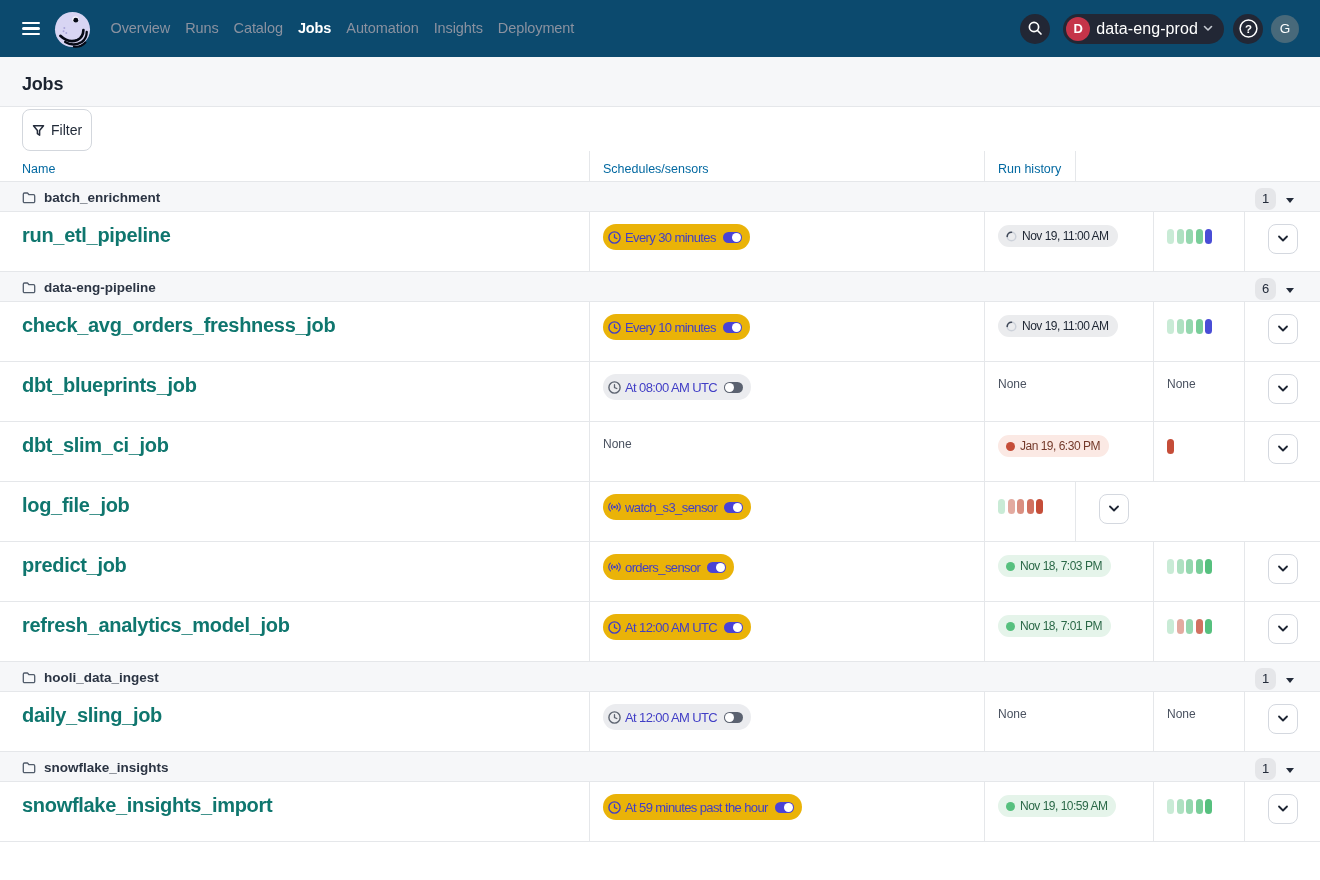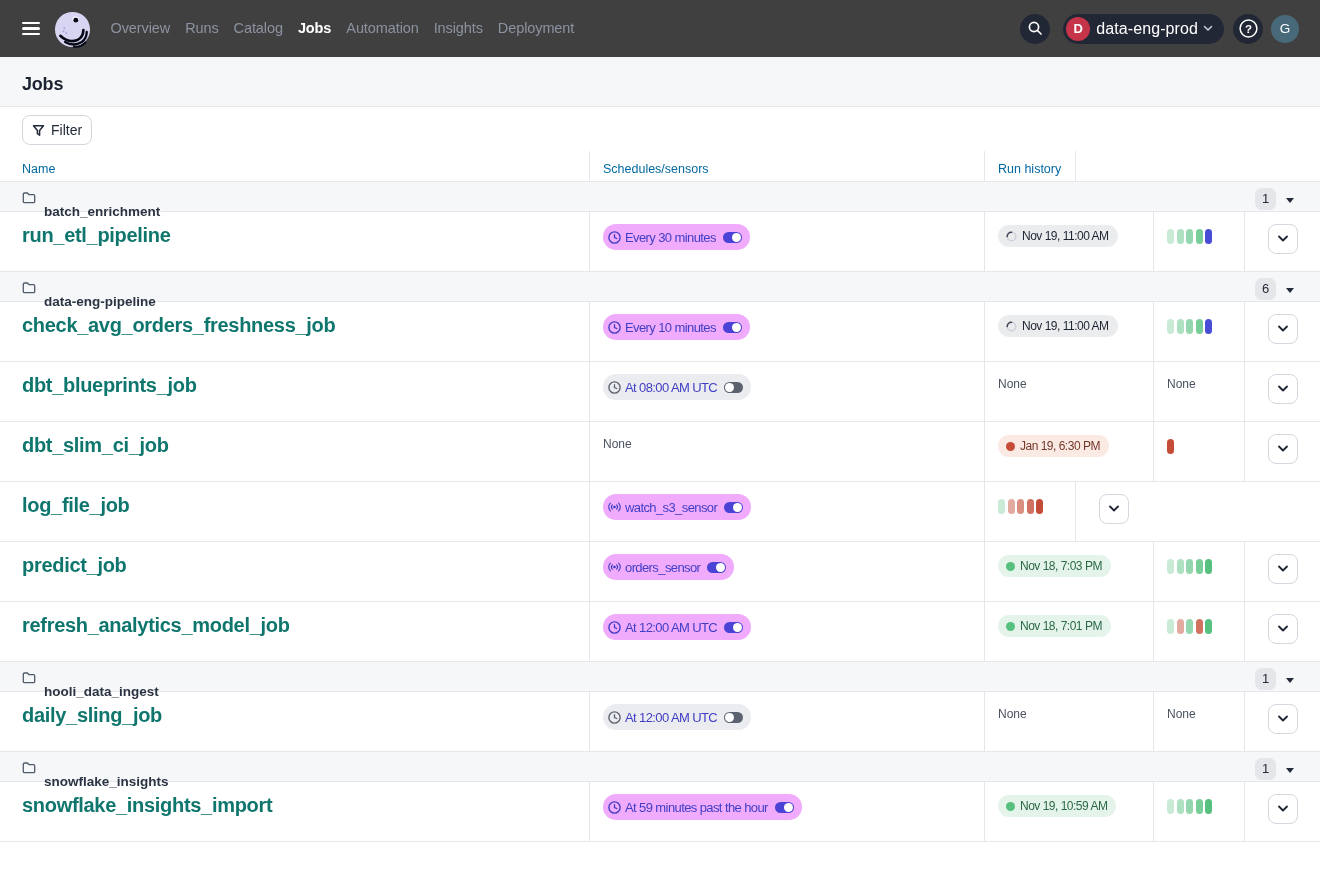--- a/index.html
+++ b/index.html
@@ -1,59 +1,59 @@
 <!DOCTYPE html>
 <html><head>
 <meta charset="utf-8">
 <style>
 * { margin:0; padding:0; box-sizing:border-box; }
 html,body { width:1320px; height:880px; background:#fff; overflow:hidden;
   font-family:"Liberation Sans", sans-serif; }
 
 
-.nav { height:57px; background:#404040; display:flex; align-items:center; }
+.nav { height:57px; background:#0c4a6e; display:flex; align-items:center; }
 .burger { width:18px; margin-left:22px; display:flex; flex-direction:column; gap:3.2px; cursor:pointer; }
 .burger i { display:block; height:2.5px; background:#fff; border-radius:2px; }
 .logo { margin-left:14px; margin-top:2px; width:37px; height:37px; }
 .navlinks { display:flex; margin-left:12px; gap:0; }
 .navlinks a { color:#8b92a0; font-size:14.5px; text-decoration:none; padding:0 7.5px; line-height:57px; letter-spacing:-0.1px; }
 .navlinks a.active { color:#fff; font-weight:700; }
 .navright { margin-left:auto; display:flex; align-items:center; margin-right:21px; }
 .iconbtn { width:30px; height:30px; border-radius:50%; background:#222735; display:flex; align-items:center; justify-content:center; }
 .deploy { height:30px; margin-left:13px; margin-right:9px; background:#222735; border-radius:15px; display:flex; align-items:center; padding:0 11px 0 3px; }
 .dcirc { width:24px; height:24px; border-radius:50%; background:#c53449; color:#fff; font-size:13px; font-weight:700; display:flex; align-items:center; justify-content:center; }
 .deploy .dname { color:#fff; font-size:16px; font-weight:500; margin:0 5px 0 6px; letter-spacing:0.1px; }
 .avatar { width:28px; height:28px; margin-left:8px; border-radius:50%; background:#48697a; color:#fff; font-size:13.5px; font-weight:500; display:flex; align-items:center; justify-content:center; }
 
 
 .pagehead { height:50px; background:#f6f7f9; border-bottom:1px solid #e5e7ea; display:flex; align-items:center; padding:0 22px; }
 .pagehead h1 { font-size:18px; font-weight:700; color:#1b2330; letter-spacing:-0.2px; position:relative; top:3px; }
 .filterrow { height:44px; background:#fff; display:flex; align-items:center; padding-left:22px; }
-.filterbtn { height:30px; margin-top:2px; background:#fff; border:1px solid #d3d7dd; border-radius:8px; display:flex; align-items:center; padding:0 9px; gap:6px; font-size:14px; color:#222b39; }
+.filterbtn { height:42px; margin-top:2px; background:#fff; border:1px solid #d3d7dd; border-radius:8px; display:flex; align-items:center; padding:0 9px; gap:6px; font-size:14px; color:#222b39; }
 
 
 .thead { height:31px; border-bottom:1px solid #e5e7ea; display:flex; font-size:12.5px; color:#0369a1; }
 .thead > div { padding-top:11px; }
 .c1 { width:590px; padding-left:22px; border-right:1px solid #e5e7ea; }
 .c2 { width:395px; padding-left:13px; border-right:1px solid #e5e7ea; }
 .c3 { width:169px; padding-left:13px; border-right:1px solid #e5e7ea; }
 .c4 { width:91px;  padding-left:13px; border-right:1px solid #e5e7ea; }
 .c5 { width:75px; }
 .grow { height:30px; background:#f6f7f9; border-bottom:1px solid #e5e7ea; display:flex; align-items:center; padding-left:22px; }
 .grow svg { margin-right:8px; position:relative; top:0.5px; }
-.grow .gname { font-size:13.5px; font-weight:700; color:#2b3443; position:relative; top:15px; }
+.grow .gname { font-size:13.5px; font-weight:700; color:#2b3443; position:relative; top:1px; }
 .grow .badge { margin-left:auto; position:relative; top:2px; width:21px; height:22px; background:#e5e6e9; border-radius:7px; color:#232b3a; font-size:13px; display:flex; align-items:center; justify-content:center; }
 .grow .caret { margin-left:10px; margin-right:26px; position:relative; top:4px; width:0; height:0; border-left:4px solid transparent; border-right:4px solid transparent; border-top:5px solid #232b3a; }
 .trow { height:60px; border-bottom:1px solid #e5e7ea; display:flex; }
 .trow > div { padding-top:12px; }
 .jobname { font-size:20px; color:#0f766e; font-weight:700; letter-spacing:-0.3px; padding-top:0px; }
 .none { font-size:12px; color:#4a5260; padding-top:3px; }
 
 
-.spill { display:inline-flex; align-items:center; height:26px; border-radius:13px; padding:0 8px 0 5px; gap:4px; background:#f0abfc; font-size:13px; letter-spacing:-0.6px; color:#413ec6; }
+.spill { display:inline-flex; align-items:center; height:26px; border-radius:13px; padding:0 8px 0 5px; gap:4px; background:#eab308; font-size:13px; letter-spacing:-0.6px; color:#413ec6; }
 .spill.off { background:#ebecef; }
 .rpill { display:inline-flex; align-items:center; height:22px; border-radius:11px; padding:0 9px 0 8px; gap:5px; background:#ebecee; font-size:12px; letter-spacing:-0.5px; color:#1d2532; margin-top:1px; }
 .rpill.fail { background:#fbe9e4; color:#74392a; }
 .rpill.ok { background:#e5f4ea; color:#2a6847; }
 .dot { width:9px; height:9px; border-radius:50%; }
 .dot.red { background:#c54d38; }
 .dot.green { background:#56c07e; }
 
 
 .tog { position:relative; width:19px; height:11px; border-radius:6px; background:#4a43d6; margin-left:3px; }

